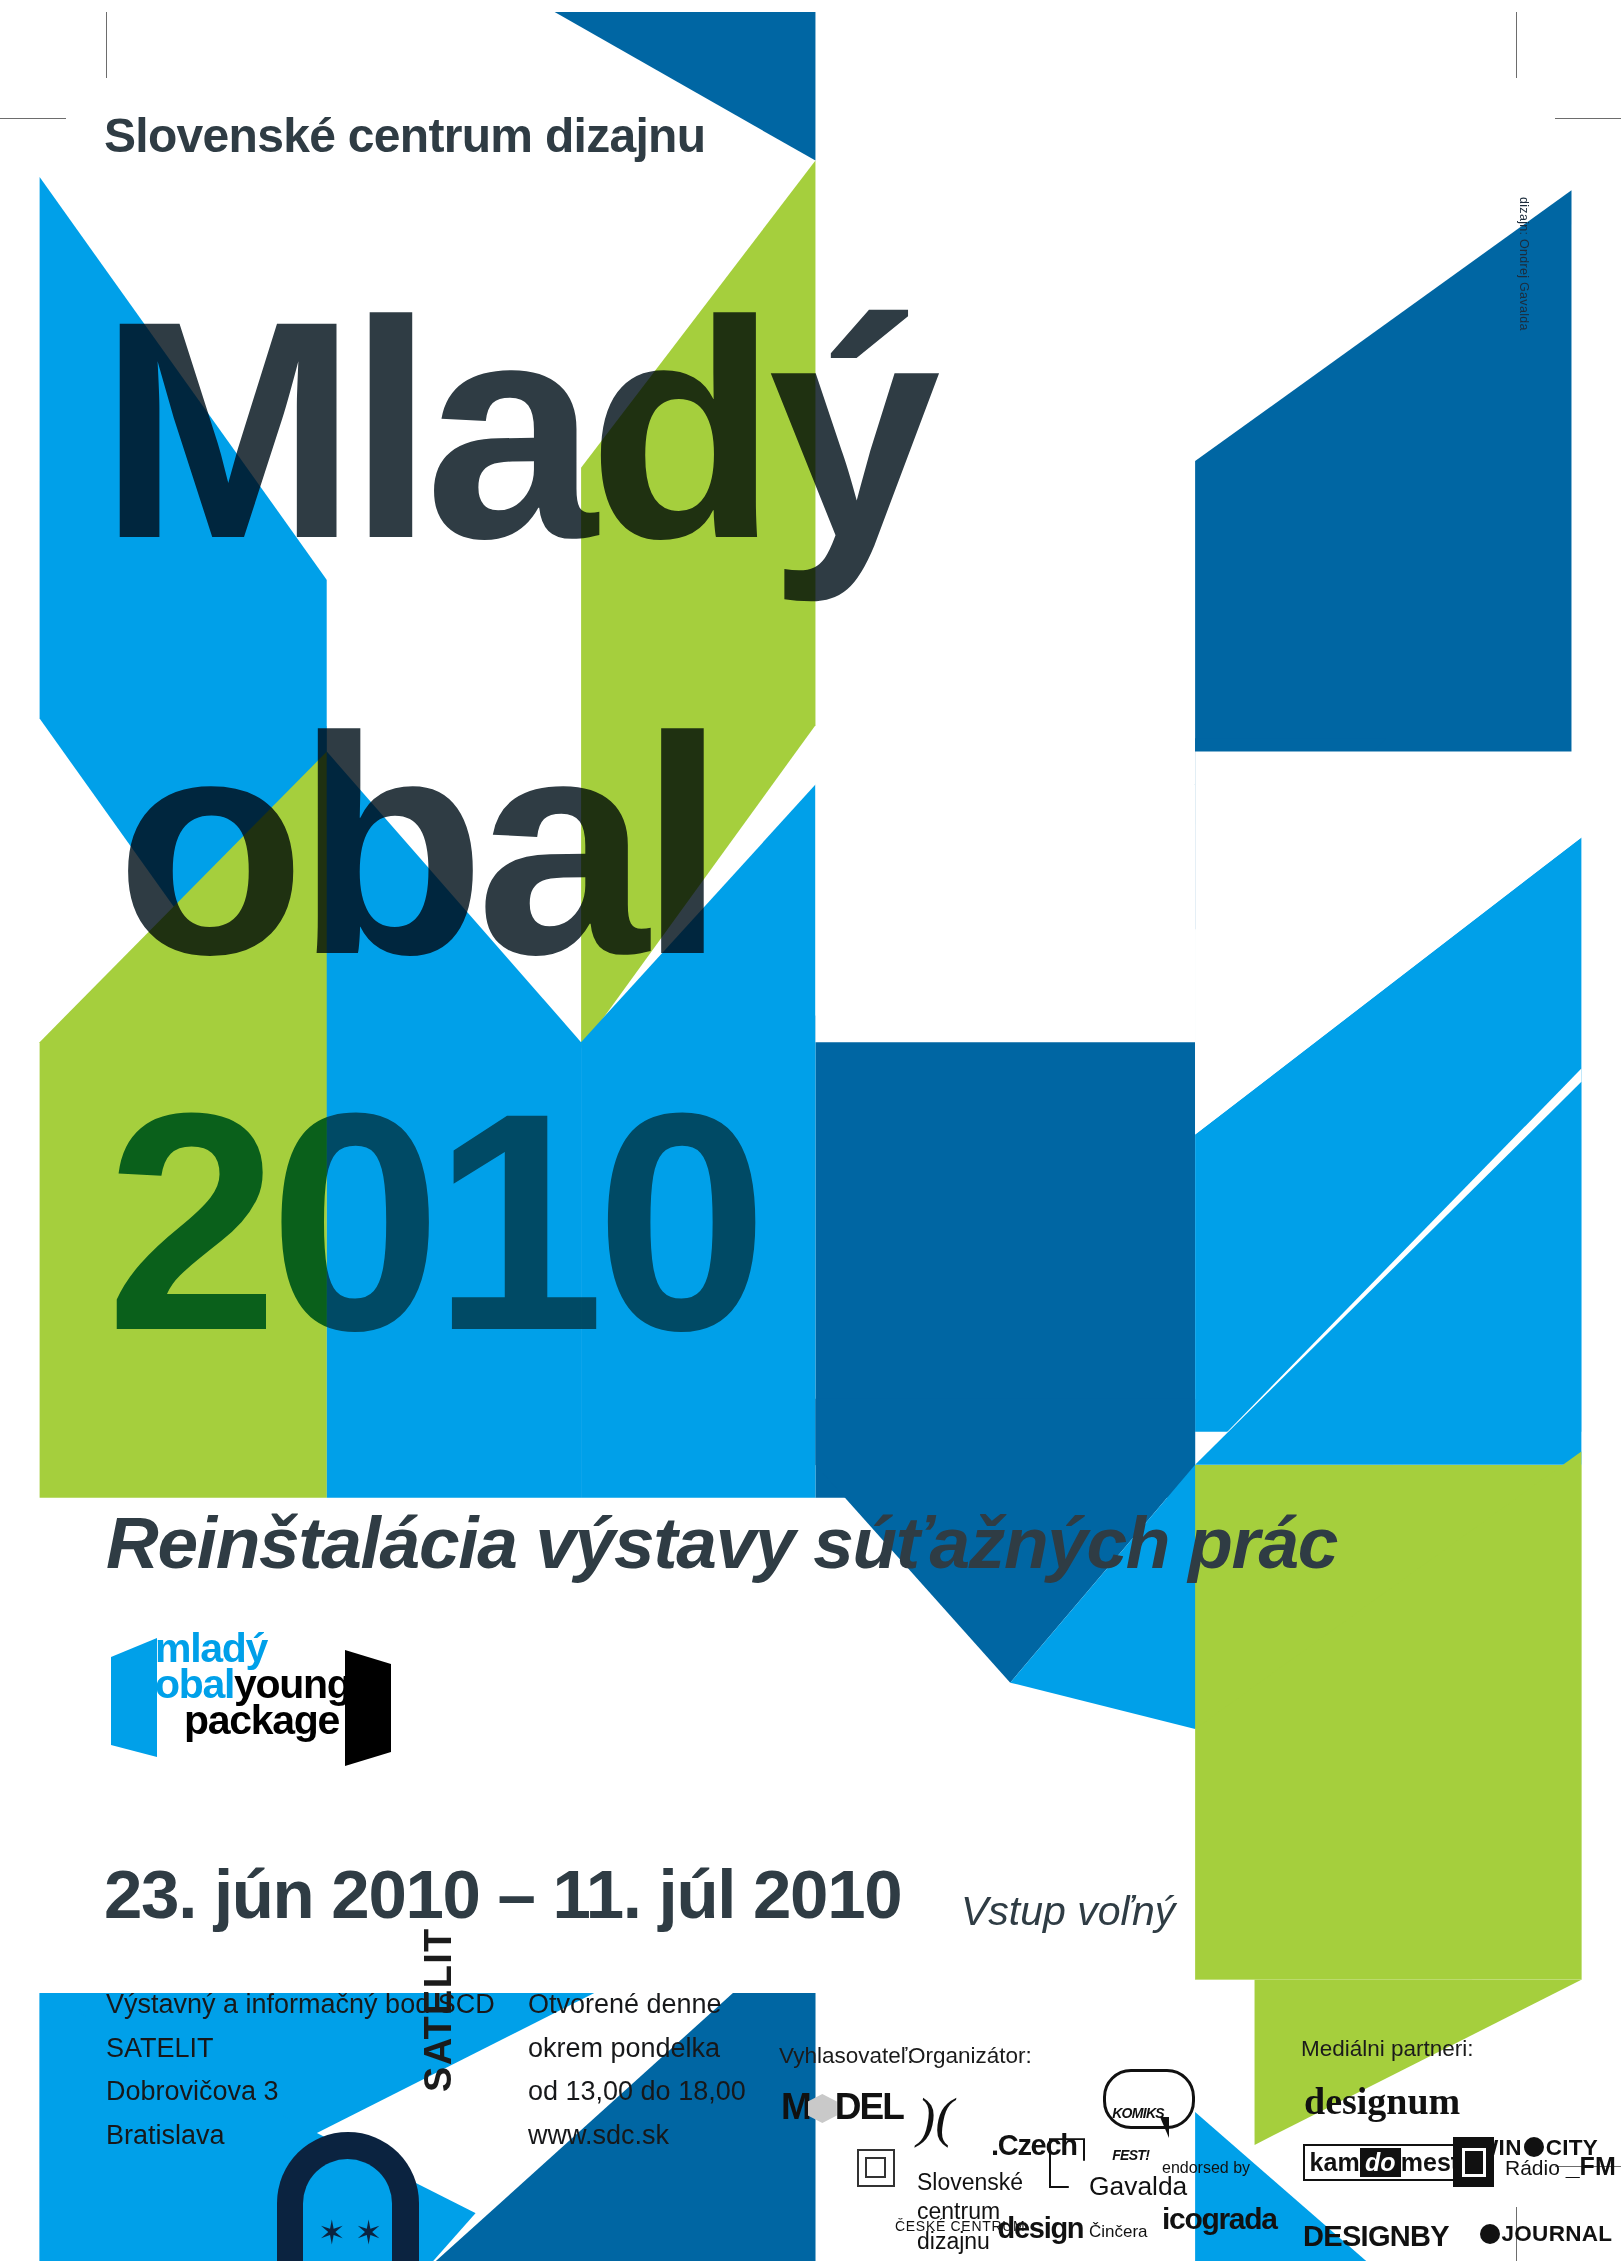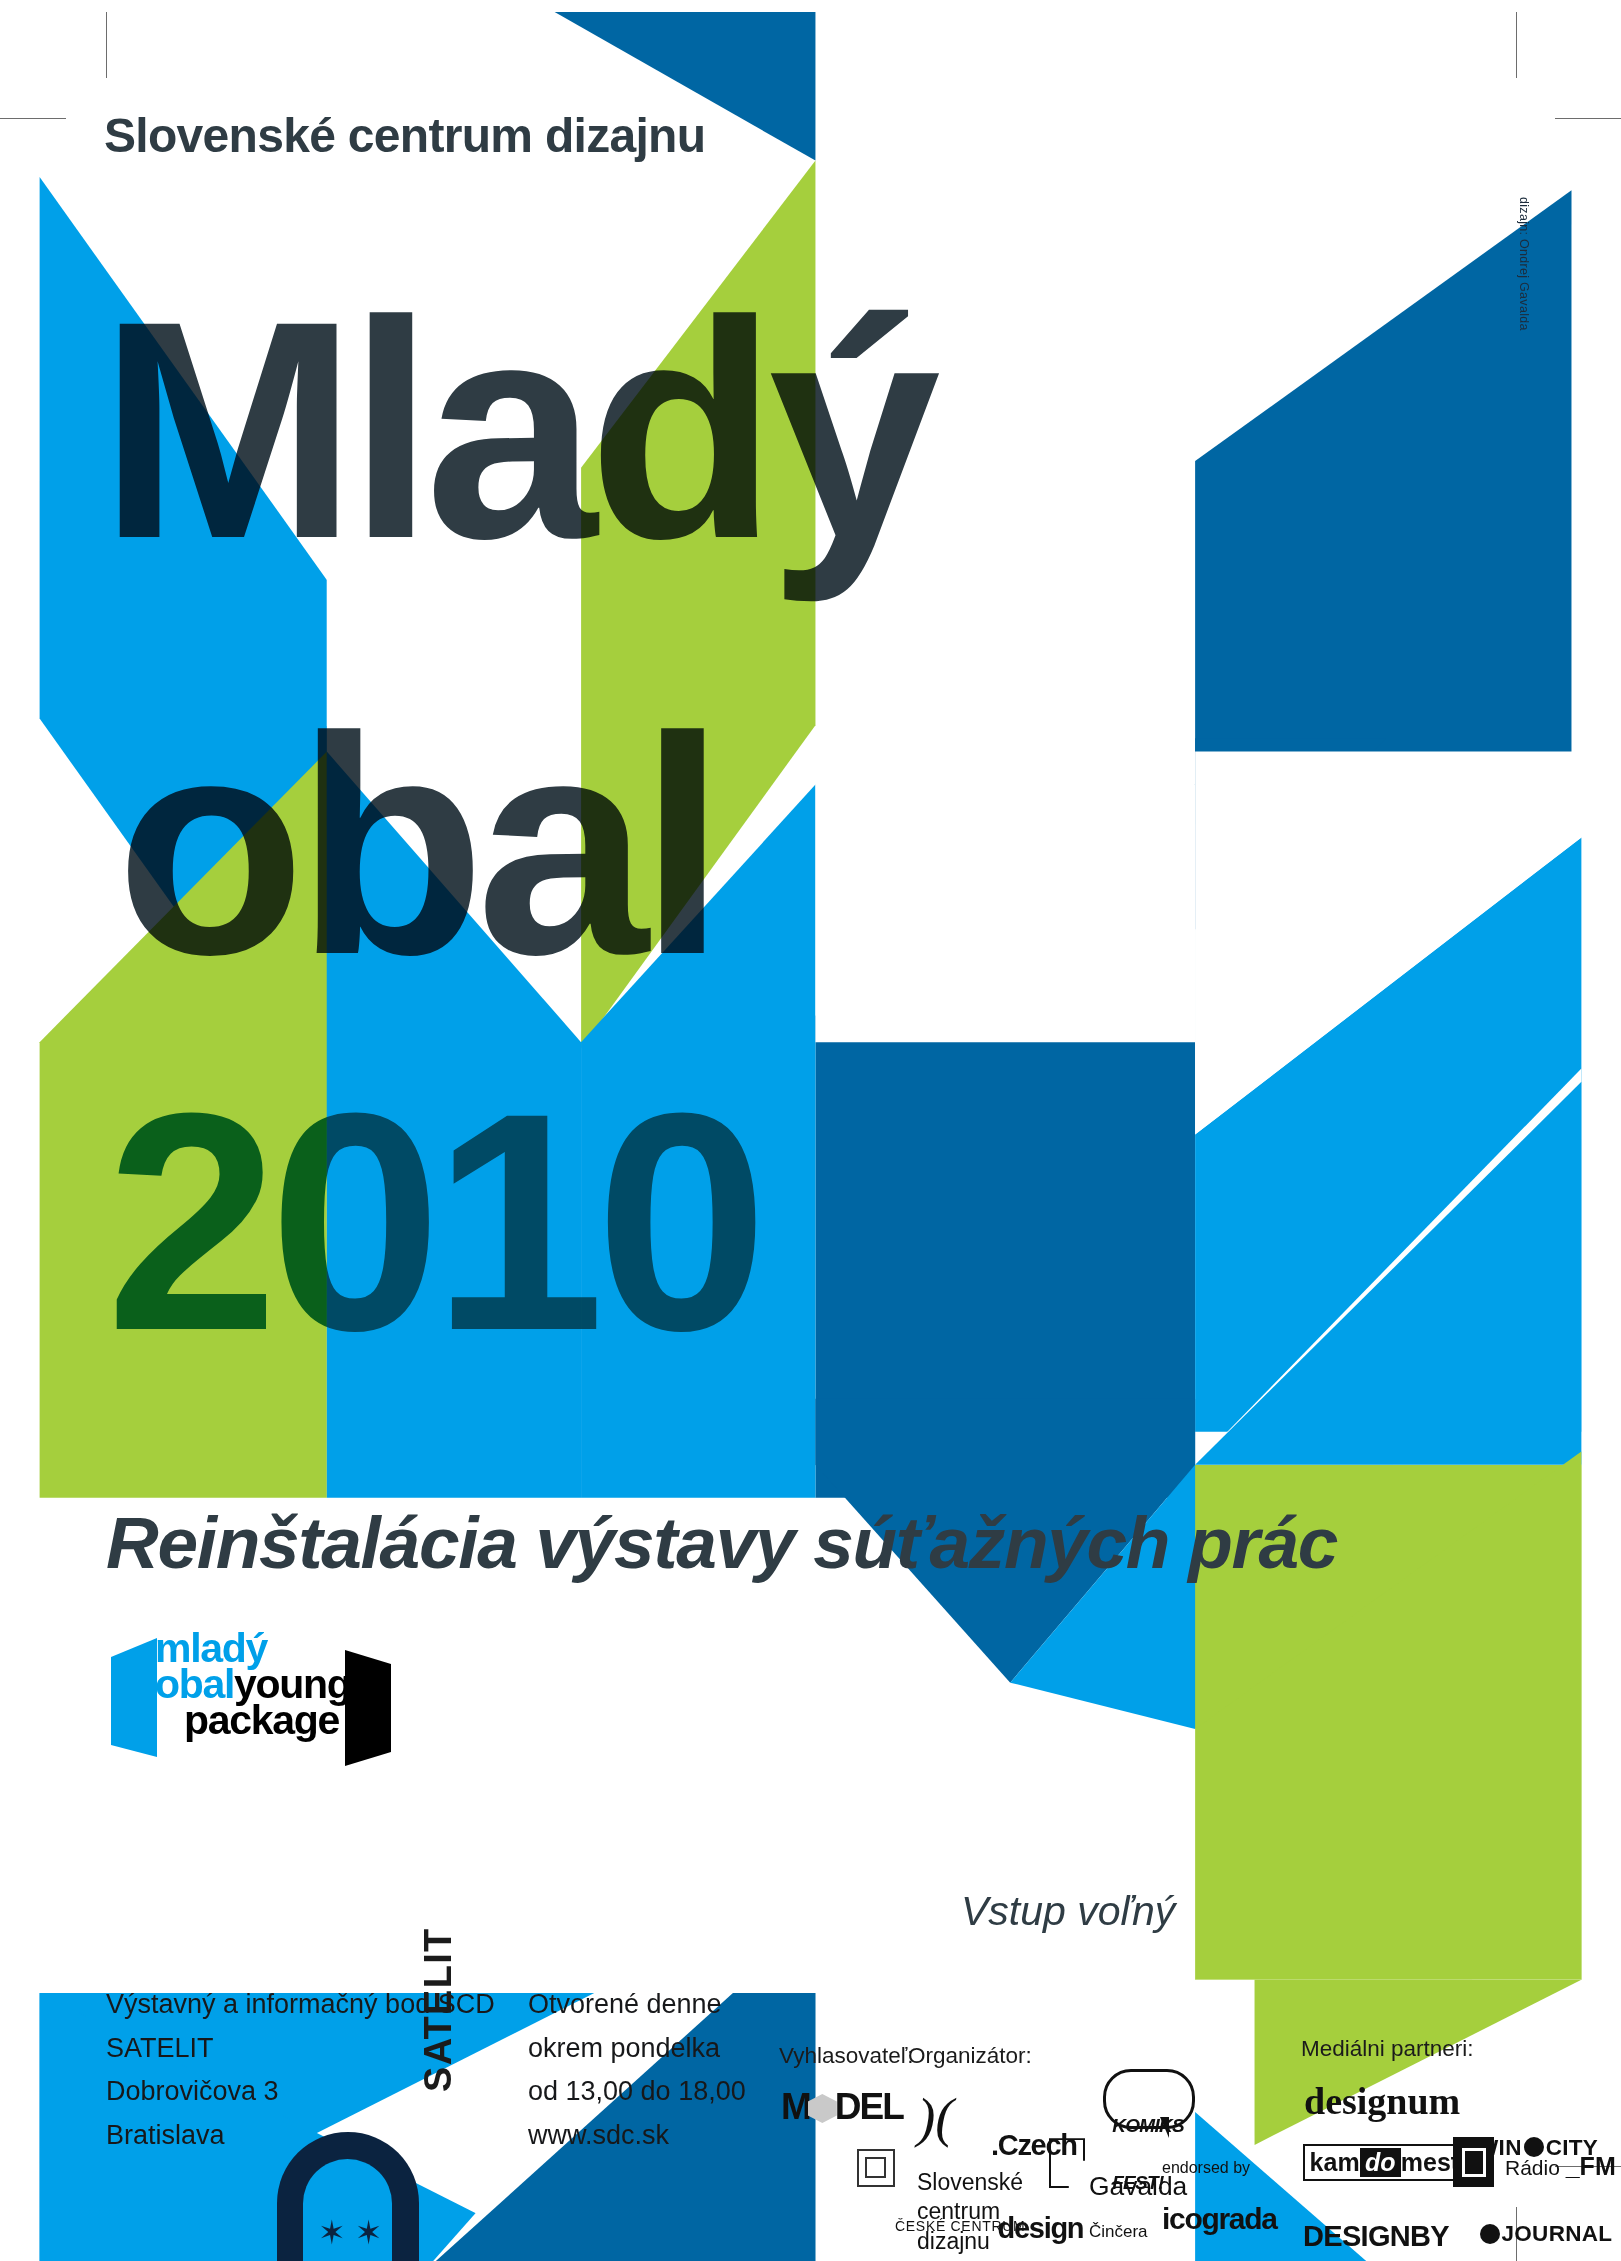--- a/index.html
+++ b/index.html
@@ -278,21 +278,21 @@
   }
   #logo-komiks .tail {
     position: absolute; left: 57px; top: 48px;
     width: 0; height: 0;
     border-left: 9.2px solid transparent;
     border-right: 0 solid transparent;
     border-top: 21px solid #111;
   }
   #logo-komiks .wordmark {
     position: absolute; left: 9.2px; top: 9.2px;
-    font-size: 19px; font-weight: 800; font-style: italic;
+    font-size: 14px; font-weight: 800; font-style: italic;
     line-height: 1.0;
     letter-spacing: -0.7px;
   }
 
   
   #logo-ceske {
     left: 895px; top: 2136px;
     font-size: 14px;
     letter-spacing: 0.7px;
     line-height: 1.6;
@@ -479,20 +479,21 @@
   <div id="yp-logo">
     <div class="yp-shape-left"></div>
     <div class="yp-shape-right"></div>
     <div class="yp-lines">
       <div class="yp-l yp-l1">mladý</div>
       <div class="yp-l yp-l2"><span>obal</span><span class="blk">young</span></div>
       <div class="yp-l yp-l3">package</div>
     </div>
   </div>
 
+  <div class="txt" id="date-line">23. jún 2010 – 11. júl 2010</div>
   <div class="txt" id="free-entry">Vstup voľný</div>
 
   <div class="footer-col" id="venue-col">Výstavný a informačný bod SCD
 SATELIT
 Dobrovičova 3
 Bratislava</div>
 
   <div class="footer-col" id="hours-col">Otvorené denne
 okrem pondelka
 od 13,00 do 18,00

